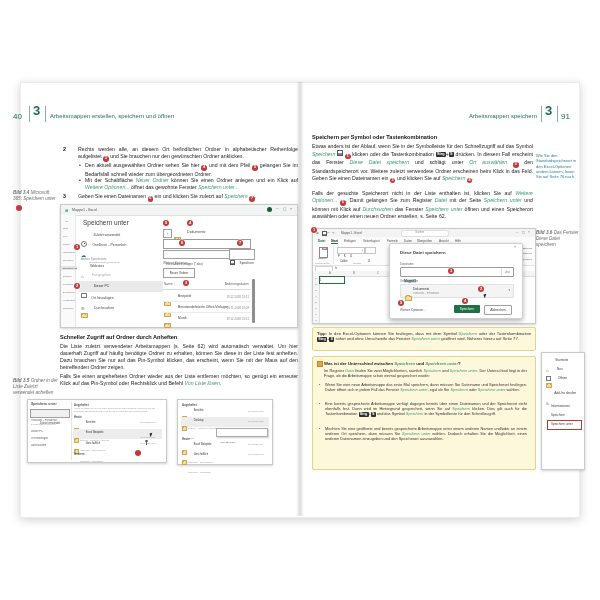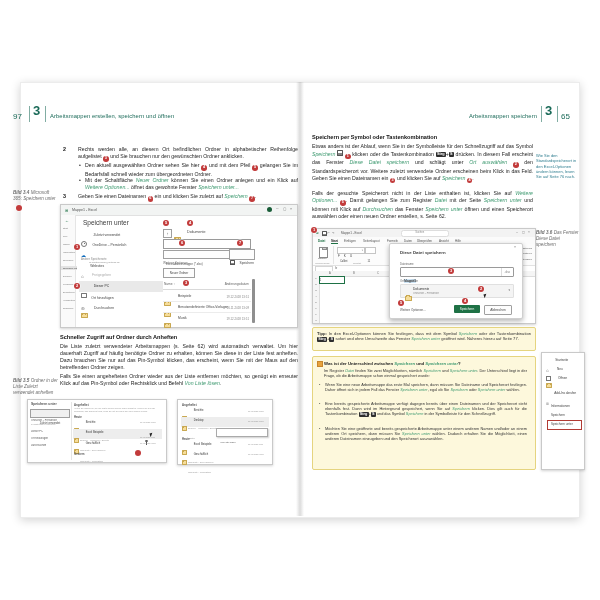--- a/index.html
+++ b/index.html
@@ -59,31 +59,31 @@
   .ibul{font-size:3.9px;line-height:5.1px;text-align:justify;color:#333;}
   .field{background:#fff;border:.5px solid #9a9a9a;}
   .btn{background:#fdfdfd;border:.5px solid #9f9f9f;text-align:center;color:#444;}
 </style>
 </head>
 <body>
 
 <div class="spread"></div>
 <div class="gutter"></div>
 
-<div class="abs hd hd-num" style="left:13px;top:112px;">97</div>
+<div class="abs hd hd-num" style="left:13px;top:112px;">40</div>
 <div class="abs hd-bar" style="left:29px;top:106px;height:16px;"></div>
 <div class="abs hd hd-chap" style="left:33px;top:103px;">3</div>
 <div class="abs hd-bar" style="left:45px;top:106px;height:16px;"></div>
 <div class="abs hd hd-title" style="left:50px;top:113px;">Arbeitsmappen erstellen, speichern und öffnen</div>
 
 <div class="abs hd hd-title" style="left:417px;top:113px;width:120px;text-align:right;">Arbeitsmappen speichern</div>
 <div class="abs hd-bar" style="left:541px;top:106px;height:16px;"></div>
 <div class="abs hd hd-chap" style="left:545px;top:103px;">3</div>
 <div class="abs hd-bar" style="left:557px;top:106px;height:16px;"></div>
-<div class="abs hd hd-num" style="left:561px;top:112px;">65</div>
+<div class="abs hd hd-num" style="left:561px;top:112px;">91</div>
 
 <div class="abs num" style="left:63px;top:146px;">2</div>
 <div class="abs bt" style="left:78px;top:146px;width:220px;"><span>Rechts werden alle, an diesem Ort befindlichen Ordner in alphabetischer Reihenfolge aufgelistet </span><span class="seg-badge">3</span><span> und Sie brauchen nur den gewünschten Ordner anklicken.</span></div>
 <div class="abs bt" style="left:79px;top:162px;">•</div>
 <div class="abs bt" style="left:85px;top:162px;width:213px;"><span>Den aktuell ausgewählten Ordner sehen Sie hier </span><span class="seg-badge">4</span><span> und mit dem Pfeil </span><span class="seg-badge">5</span><span> gelangen Sie im Bedarfsfall schnell wieder zum übergeordneten Ordner.</span></div>
 <div class="abs bt" style="left:79px;top:177px;">•</div>
 <div class="abs bt" style="left:85px;top:177px;width:213px;"><span>Mit der Schaltfläche </span><span class="seg-term">Neuer Ordner</span><span> können Sie einen Ordner anlegen und ein Klick auf </span><span class="seg-term">Weitere Optionen...</span><span> öffnet das gewohnte Fenster </span><span class="seg-term">Speichern unter...</span></div>
 <div class="abs num" style="left:63px;top:193px;">3</div>
 <div class="abs bt" style="left:78px;top:193px;width:220px;"><span>Geben Sie einen Dateinamen </span><span class="seg-badge">6</span><span> ein und klicken Sie zuletzt auf </span><span class="seg-term">Speichern</span><span> </span><span class="seg-badge">7</span><span>.</span></div>
 

